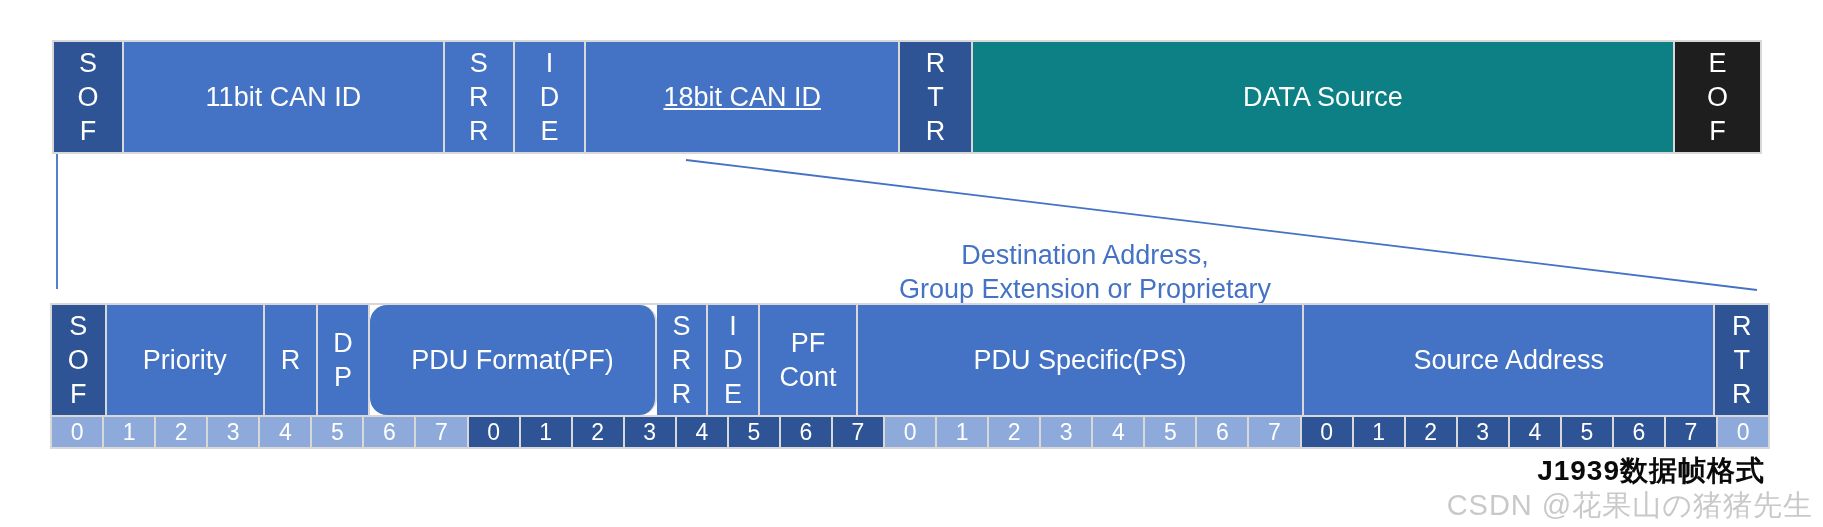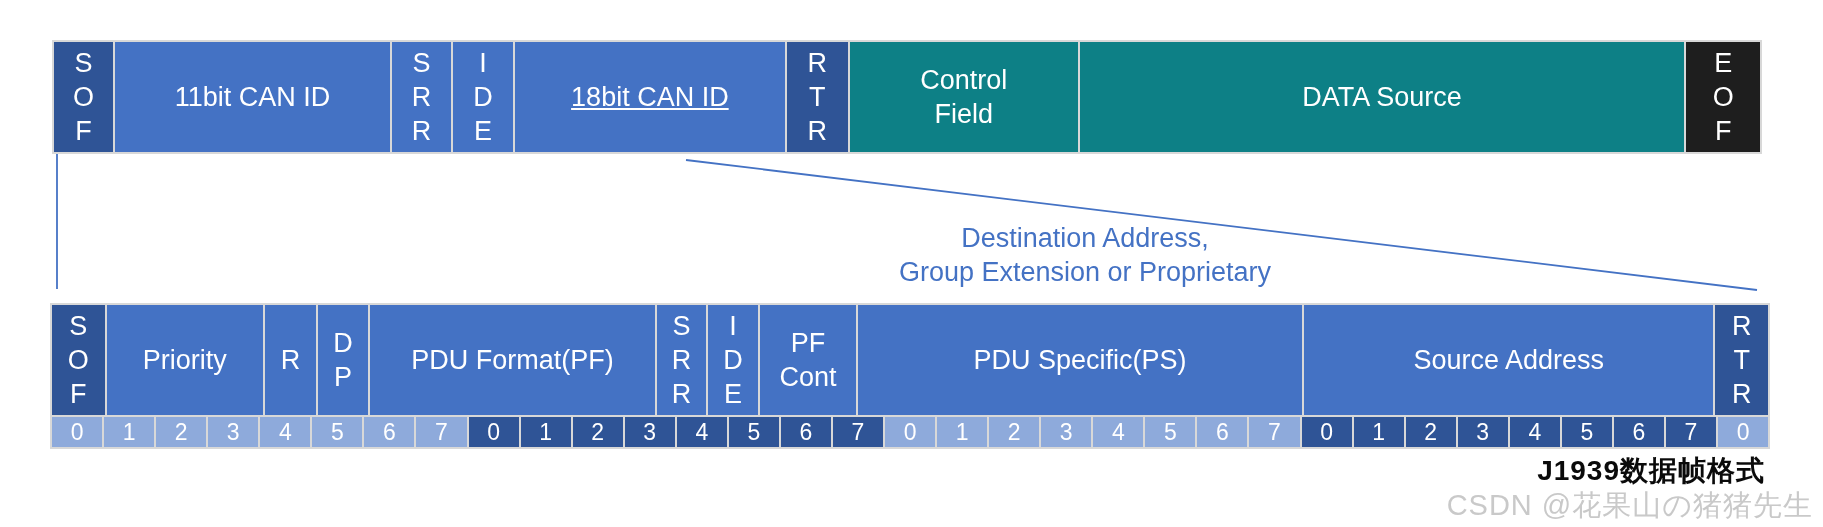--- a/index.html
+++ b/index.html
@@ -35,21 +35,21 @@
   }
   .frame2{
     position:absolute;left:50px;top:303px;width:1716px;
     border:2px solid var(--c-border,#D8D8D8);
   }
   .labels{height:110px;border-bottom:2px solid var(--c-border,#D8D8D8);}
   .bits{height:30px;}
   .bits .cell{font-size:23px;line-height:30px;}
 
   .note{
-    position:absolute;left:735px;top:221px;width:700px;
+    position:absolute;left:735px;top:238px;width:700px;
     text-align:center;color:var(--c-note,#4472C4);
     font-size:27px;line-height:34px;
   }
   .caption{
     position:absolute;top:452px;right:58px;
     font-size:28px;font-weight:bold;color:var(--c-caption,#0A0A0A);
     letter-spacing:1px;
   }
   .watermark{
     position:absolute;top:486px;right:10px;
@@ -76,22 +76,20 @@
       <div class="cell c-mid" style="flex-grow: 52;"><span>S
 R
 R</span></div>
       <div class="cell c-mid" style="flex-grow: 53;"><span>I
 D
 E</span></div>
       <div class="cell c-mid" style="flex-grow: 238; text-decoration: underline;"><span>18bit CAN ID</span></div>
       <div class="cell c-dark" style="flex-grow: 54;"><span>R
 T
 R</span></div>
-      <div class="cell c-teal" style="flex-grow: 201;"><span>Control
-Field</span></div>
       <div class="cell c-teal" style="flex-grow: 534;"><span>DATA Source</span></div>
       <div class="cell c-eof" style="flex-grow: 65;"><span>E
 O
 F</span></div>
     </div>
 
   <div class="note">
     <div>Destination Address,</div>
     <div>Group Extension or Proprietary</div>
   </div>
@@ -99,21 +97,21 @@
   <div class="frame2">
     <div class="row labels">
 
     <div class="cell c-dark" style="flex-grow: 53;"><span>S
 O
 F</span></div>
         <div class="cell c-mid" style="flex-grow: 158;"><span>Priority</span></div>
         <div class="cell c-mid" style="flex-grow: 51;"><span>R</span></div>
         <div class="cell c-mid" style="flex-grow: 51;"><span>D
 P</span></div>
-        <div class="cell c-mid" style="flex-grow: 287;"><span>PDU Format(PF)</span></div>
+        <div class="cell c-mid" style="flex-grow: 287; border-radius: 17px;"><span>PDU Format(PF)</span></div>
         <div class="cell c-mid" style="flex-grow: 50;"><span>S
 R
 R</span></div>
         <div class="cell c-mid" style="flex-grow: 50;"><span>I
 D
 E</span></div>
         <div class="cell c-mid" style="flex-grow: 97;"><span>PF
 Cont</span></div>
         <div class="cell c-mid" style="flex-grow: 448;"><span>PDU Specific(PS)</span></div>
         <div class="cell c-mid" style="flex-grow: 413;"><span>Source Address</span></div>

